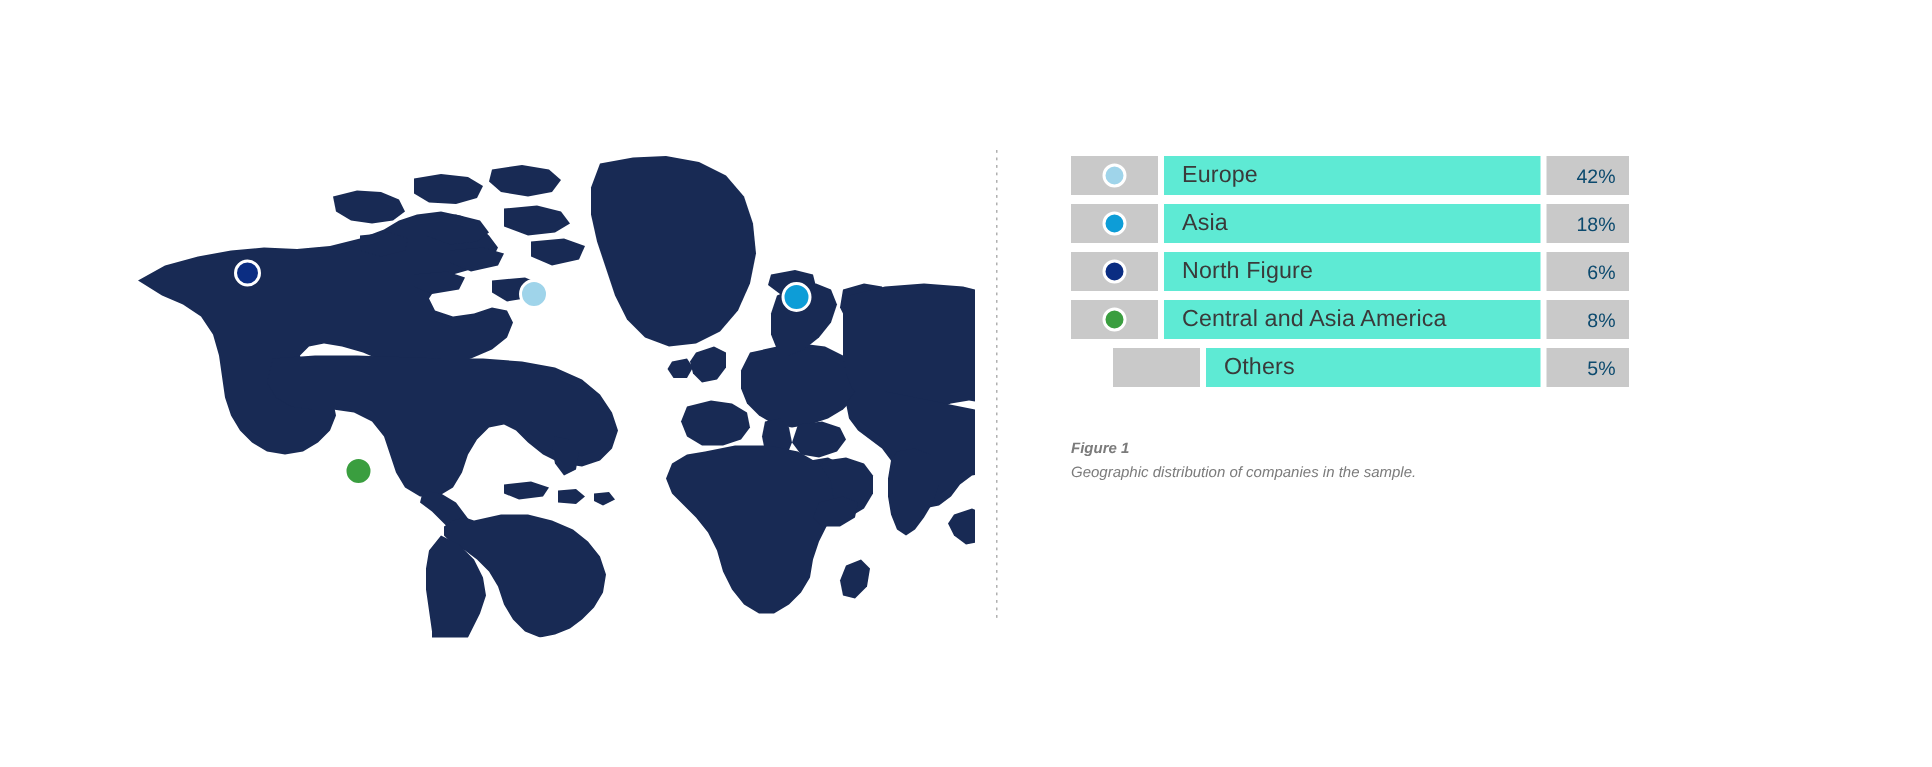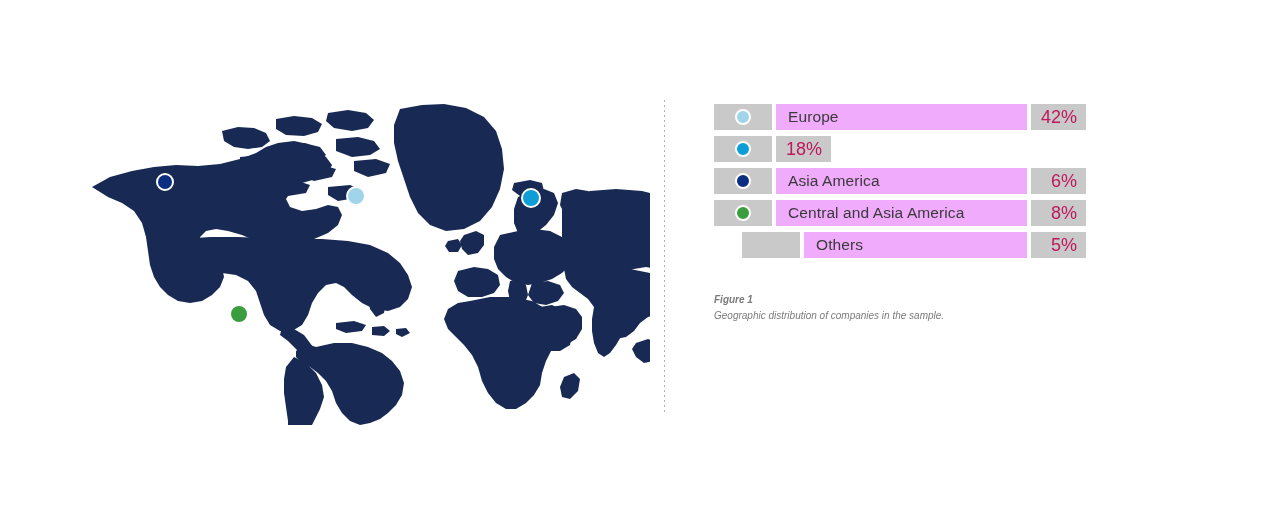--- a/index.html
+++ b/index.html
@@ -80,43 +80,43 @@
     box-sizing: border-box;
     border: 2px solid #ffffff;
   }
   .swatch-dot.empty {
     border: none;
     background: transparent;
   }
 
   .label-cell {
     flex: 1 1 auto;
-    background: #f0abfc;
+    background: #5eead4;
     margin-left: 4px;
     display: flex;
     align-items: center;
     padding-left: 12px;
     box-sizing: border-box;
     font-size: 15.5px;
     color: #3a3a3a;
     letter-spacing: 0.1px;
     white-space: nowrap;
   }
 
   .value-cell {
     flex: 0 0 55px;
     background: #c9c9c9;
     margin-left: 4px;
     display: flex;
     align-items: center;
     justify-content: flex-end;
     padding-right: 9px;
     box-sizing: border-box;
-    font-size: 18px;
-    color: #be185d;
+    font-size: 13px;
+    color: #0c4a6e;
   }
 
   
   #caption {
     position: absolute;
     left: 714px;
     top: 292px;
     width: 420px;
     color: #7b7b7b;
     font-size: 10px;
@@ -281,28 +281,29 @@
       <span class="swatch-dot" style="background:#9fd4ea;"></span>
     </div>
     <div class="label-cell">Europe</div>
     <div class="value-cell">42%</div>
   </div>
 
   <div class="legend-row">
     <div class="swatch-cell">
       <span class="swatch-dot" style="background:#0d9dd7;"></span>
     </div>
+    <div class="label-cell">Asia</div>
     <div class="value-cell">18%</div>
   </div>
 
   <div class="legend-row">
     <div class="swatch-cell">
       <span class="swatch-dot" style="background:#0b2d82;"></span>
     </div>
-    <div class="label-cell">Asia America</div>
+    <div class="label-cell">North Figure</div>
     <div class="value-cell">6%</div>
   </div>
 
   <div class="legend-row">
     <div class="swatch-cell">
       <span class="swatch-dot" style="background:#3a9e3f;"></span>
     </div>
     <div class="label-cell">Central and Asia America</div>
     <div class="value-cell">8%</div>
   </div>

